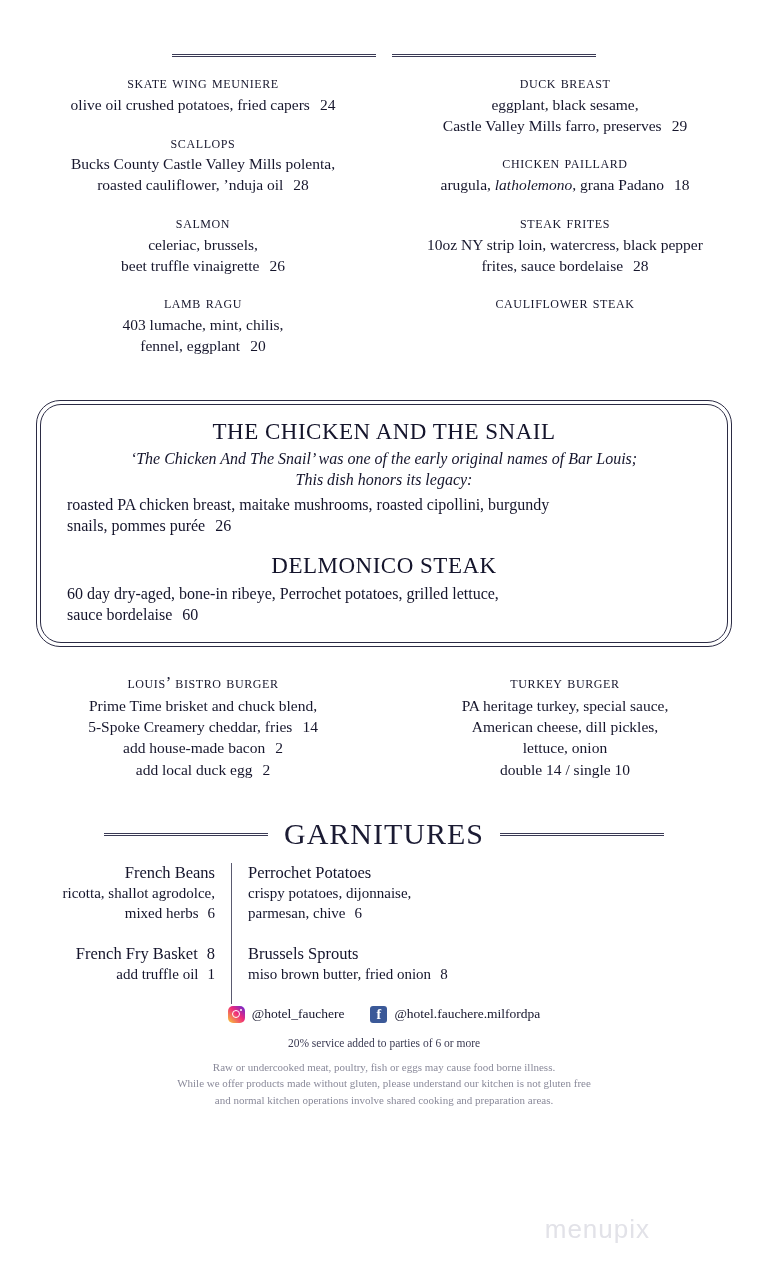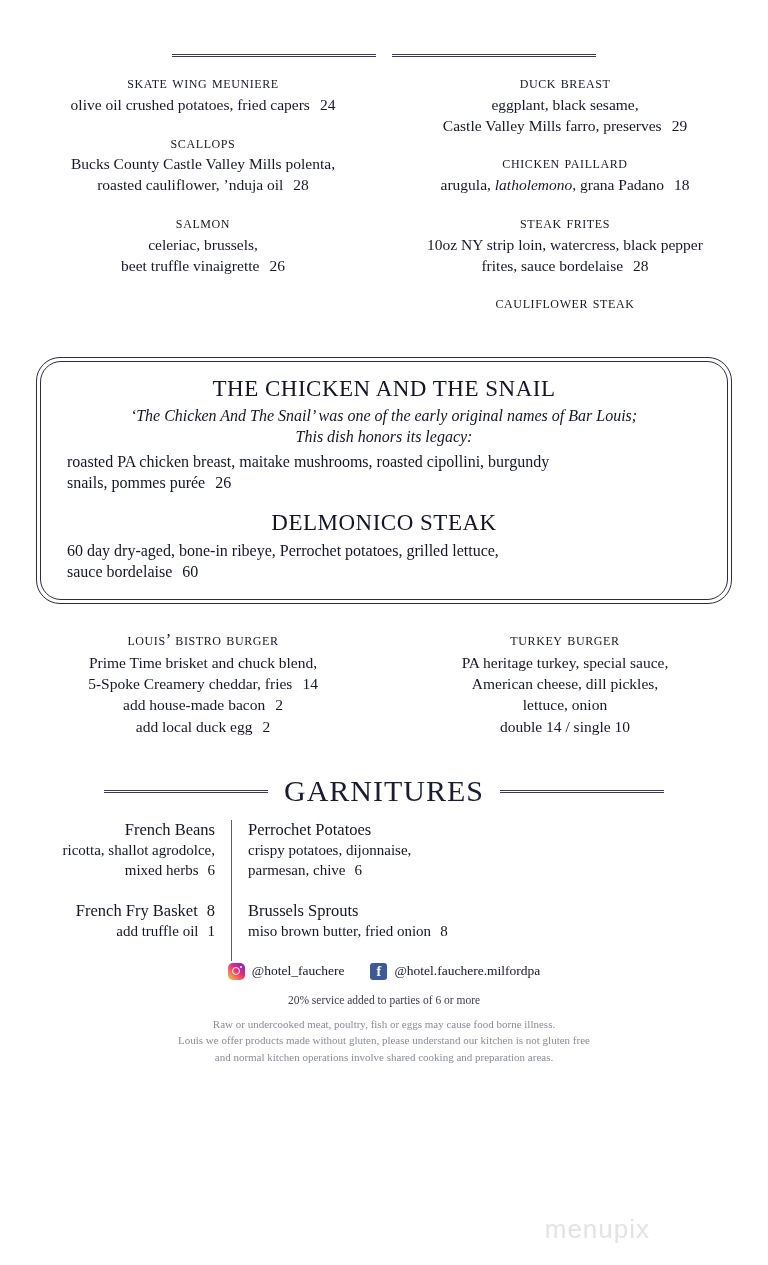--- a/index.html
+++ b/index.html
@@ -290,20 +290,27 @@
       </div>
 
       <div class="item">
         <div class="name">SALMON</div>
         <div class="desc">
           <div>celeriac, brussels,</div>
           <div><span>beet truffle vinaigrette</span><span class="price">26</span></div>
         </div>
       </div>
 
+      <div class="item">
+        <div class="name">LAMB RAGU</div>
+        <div class="desc">
+          <div>403 lumache, mint, chilis,</div>
+          <div><span>fennel, eggplant</span><span class="price">20</span></div>
+        </div>
+      </div>
 
     </div>
 
     <div class="col right">
 
       <div class="item">
         <div class="name">DUCK BREAST</div>
         <div class="desc">
           <div>eggplant, black sesame,</div>
           <div><span>Castle Valley Mills farro, preserves</span><span class="price">29</span></div>
@@ -430,19 +437,19 @@
     </div>
     <div class="handle">
       <span class="fb-icon">f</span>
       <span>@hotel.fauchere.milfordpa</span>
     </div>
   </div>
 
   <div class="footnote">20% service added to parties of 6 or more</div>
   <div class="disclaimer">
     <div>Raw or undercooked meat, poultry, fish or eggs may cause food borne illness.</div>
-    <div>Louis we offer products made without gluten, please understand our kitchen is not gluten free</div>
+    <div>While we offer products made without gluten, please understand our kitchen is not gluten free</div>
     <div>and normal kitchen operations involve shared cooking and preparation areas.</div>
   </div>
 
   <div class="watermark">menupix</div>
 
 </div>
 
 </body></html>

